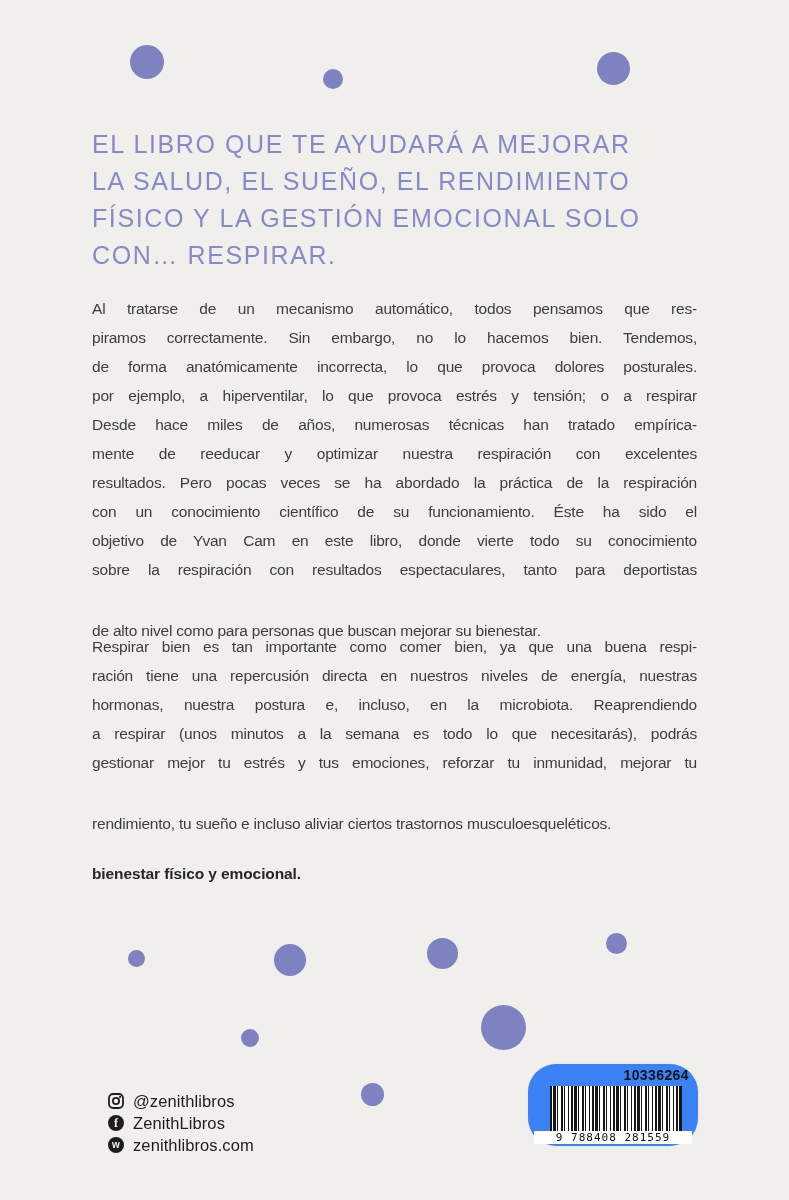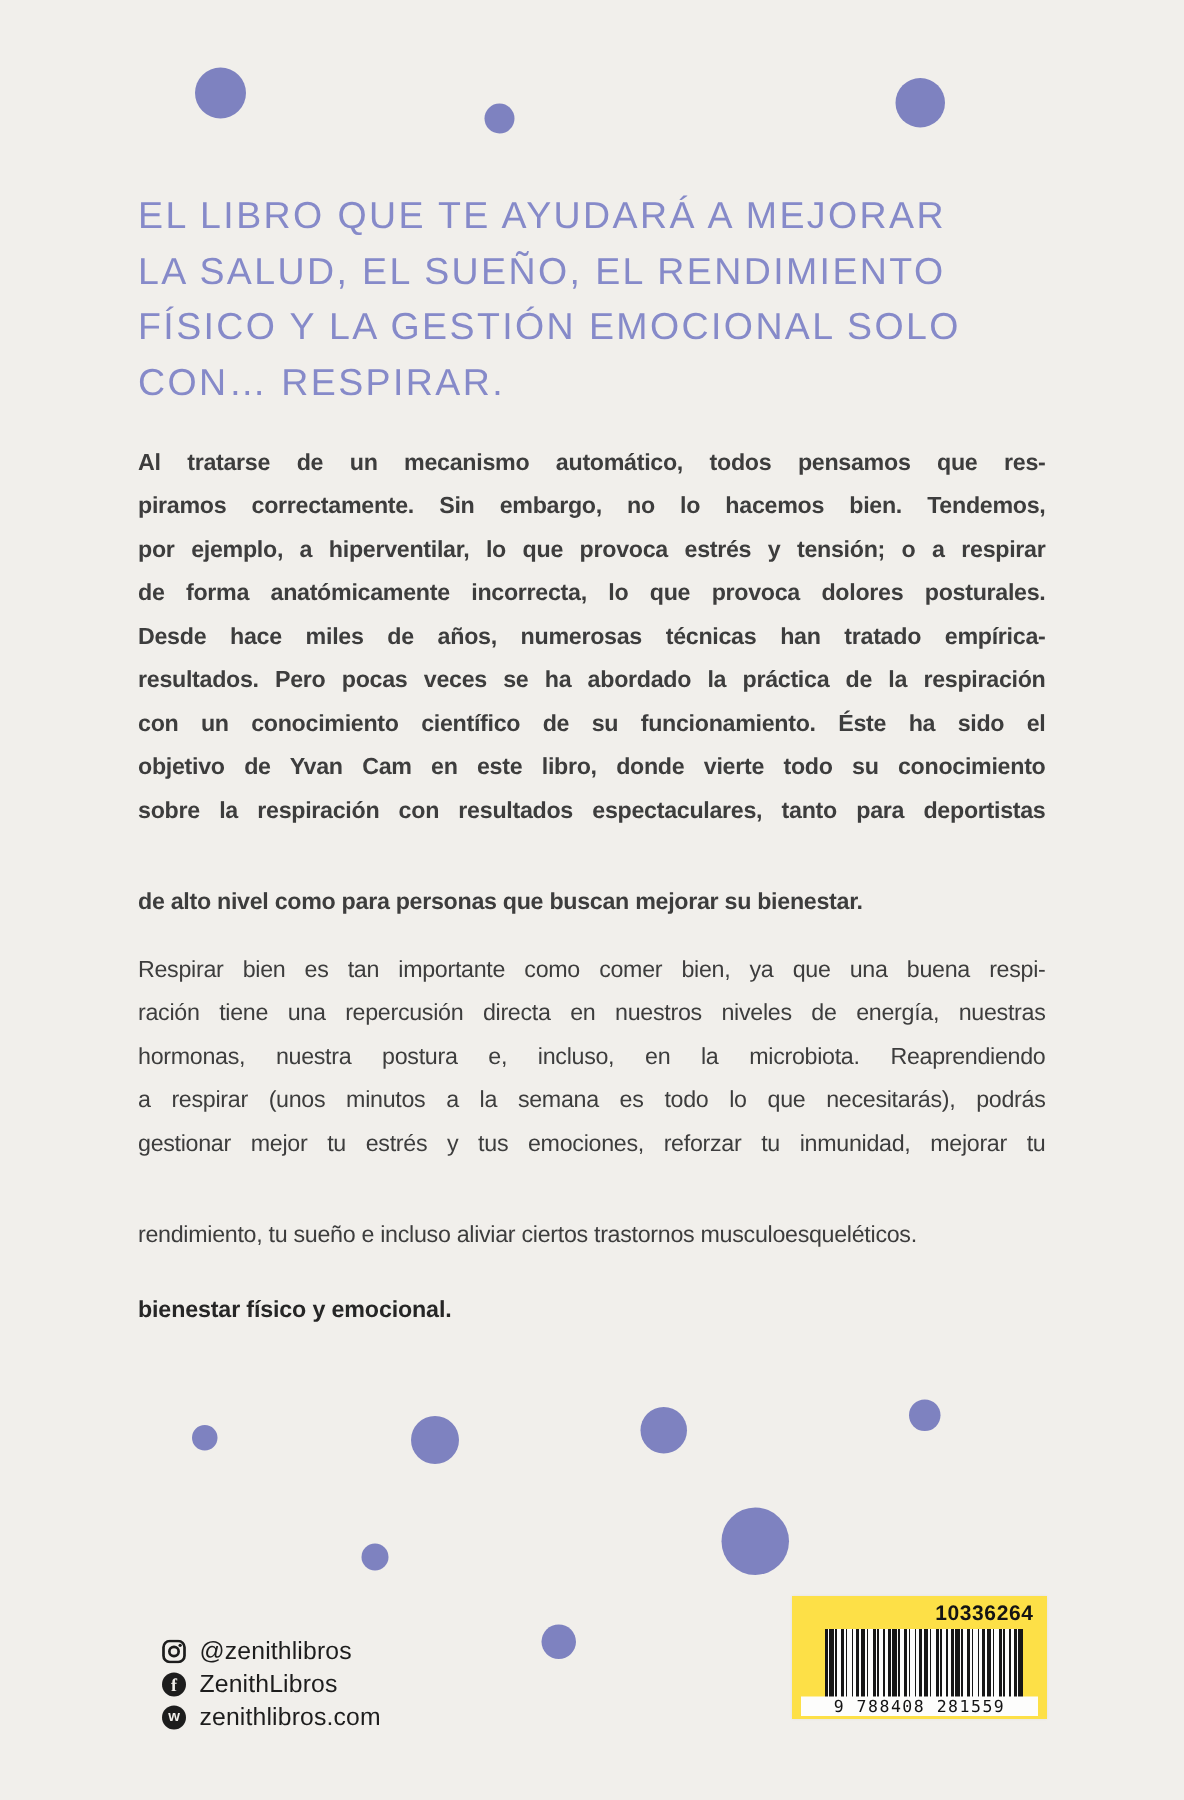--- a/index.html
+++ b/index.html
@@ -16,37 +16,37 @@
     letter-spacing:1.6px; font-weight:400;
   }
 
   .para {
     position:absolute; left:92px; width:605px;
     color:#3d3d3d; font-size:15.5px; line-height:29px;
     letter-spacing:-0.2px;
   }
   .para .jline { text-align:justify; text-align-last:justify; }
   .para .jline:last-child { text-align-last:left;margin-top:32px; }
-  #para1 { top:294px;font-weight:bold; }
+  #para1 { top:294px; }
   #para2 { top:632px; }
   #highlight { top:827px; font-weight:700; color:#262626; letter-spacing:-0.1px; }
 
   .social { position:absolute; left:84px; top:1090px; color:#1d1d1d;margin-left:24px; }
   .social-row { display:flex; align-items:center; gap:9px; height:22px; }
   .social-label { font-size:16.5px; letter-spacing:0.1px; }
   .icon-disc {
     width:16px; height:16px; border-radius:50%; background:#1d1d1d;
     color:#f1efeb; display:flex; align-items:center; justify-content:center;
     font-weight:700; font-size:10px; line-height:1; flex:0 0 auto;
   }
   .icon-svg { width:16px; height:16px; flex:0 0 auto; }
 
   .barcode-panel {
     position:absolute; left:528px; top:1064px; width:170px; height:82px;
-    background:#fde047; box-shadow:0 0 2px rgba(0,0,0,0.06);
+    background:#3b82f6; box-shadow:0 0 2px rgba(0,0,0,0.06);border-radius:28px;
   }
   .barcode-number {
     position:absolute; top:3px; right:9px;
     font-size:14px; font-weight:700; letter-spacing:0.4px; color:#141414;
   }
   .barcode-bars {
     position:absolute; left:22px; top:22px; width:132px; height:46px;
     background:repeating-linear-gradient(90deg,
       #161616 0 2px, #fdfdfc 2px 3px,
       #161616 3px 6px, #fdfdfc 6px 7px,
@@ -74,23 +74,24 @@
   <div class="heading">
       <div class="hline">EL LIBRO QUE TE AYUDARÁ A MEJORAR</div>
       <div class="hline">LA SALUD, EL SUEÑO, EL RENDIMIENTO</div>
       <div class="hline">FÍSICO Y LA GESTIÓN EMOCIONAL SOLO</div>
       <div class="hline">CON… RESPIRAR.</div>
     </div>
 
   <div class="para" id="para1">
       <div class="jline">Al tratarse de un mecanismo automático, todos pensamos que res-</div>
       <div class="jline">piramos correctamente. Sin embargo, no lo hacemos bien. Tendemos,</div>
+      <div class="jline">de forma anatómicamente incorrecta, lo que provoca dolores posturales.</div>
       <div class="jline">por ejemplo, a hiperventilar, lo que provoca estrés y tensión; o a respirar</div>
-      <div class="jline">de forma anatómicamente incorrecta, lo que provoca dolores posturales.</div>
       <div class="jline">Desde hace miles de años, numerosas técnicas han tratado empírica-</div>
+      <div class="jline">mente de reeducar y optimizar nuestra respiración con excelentes</div>
       <div class="jline">resultados. Pero pocas veces se ha abordado la práctica de la respiración</div>
       <div class="jline">con un conocimiento científico de su funcionamiento. Éste ha sido el</div>
       <div class="jline">objetivo de Yvan Cam en este libro, donde vierte todo su conocimiento</div>
       <div class="jline">sobre la respiración con resultados espectaculares, tanto para deportistas</div>
       <div class="jline">de alto nivel como para personas que buscan mejorar su bienestar.</div>
     </div>
 
   <div class="para" id="para2">
       <div class="jline">Respirar bien es tan importante como comer bien, ya que una buena respi-</div>
       <div class="jline">ración tiene una repercusión directa en nuestros niveles de energía, nuestras</div>

